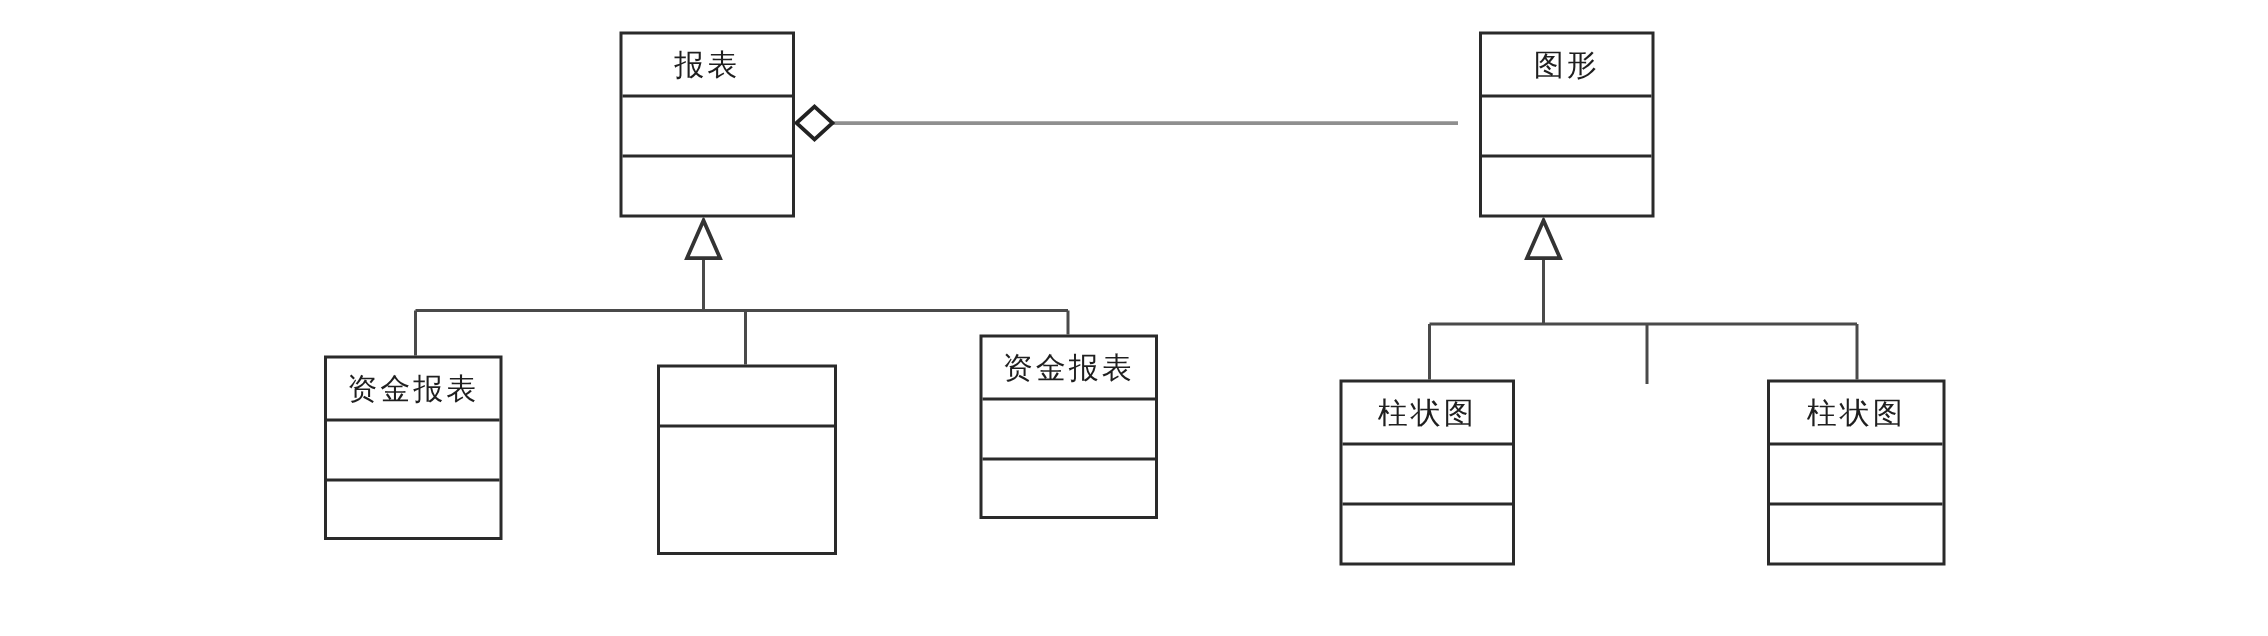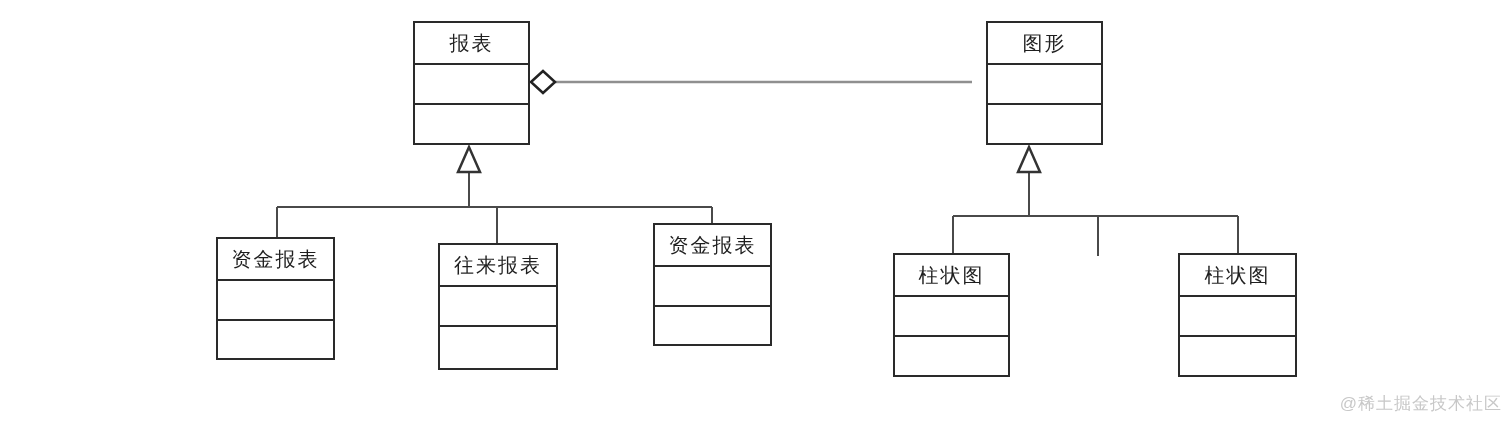--- a/index.html
+++ b/index.html
@@ -105,21 +105,20 @@
     <div class="compartment last"></div>
   </div>
 
   <div class="uml-class" style="left:216px; top:237px; width:119px; height:123px;">
     <div class="title">资金报表</div>
     <div class="compartment"></div>
     <div class="compartment last"></div>
   </div>
 
   <div class="uml-class" style="left:438px; top:243px; width:120px; height:127px;">
-    <div class="title">往来报表</div>
     <div class="compartment"></div>
     <div class="compartment last"></div>
   </div>
 
   <div class="uml-class" style="left:653px; top:223px; width:119px; height:123px;">
     <div class="title">资金报表</div>
     <div class="compartment"></div>
     <div class="compartment last"></div>
   </div>
 
@@ -129,15 +128,14 @@
     <div class="compartment last"></div>
   </div>
 
 
   <div class="uml-class" style="left:1178px; top:253px; width:119px; height:124px;">
     <div class="title">柱状图</div>
     <div class="compartment"></div>
     <div class="compartment last"></div>
   </div>
 
-  <span class="watermark">@稀土掘金技术社区</span>
 
 </div>
 
 </body></html>

